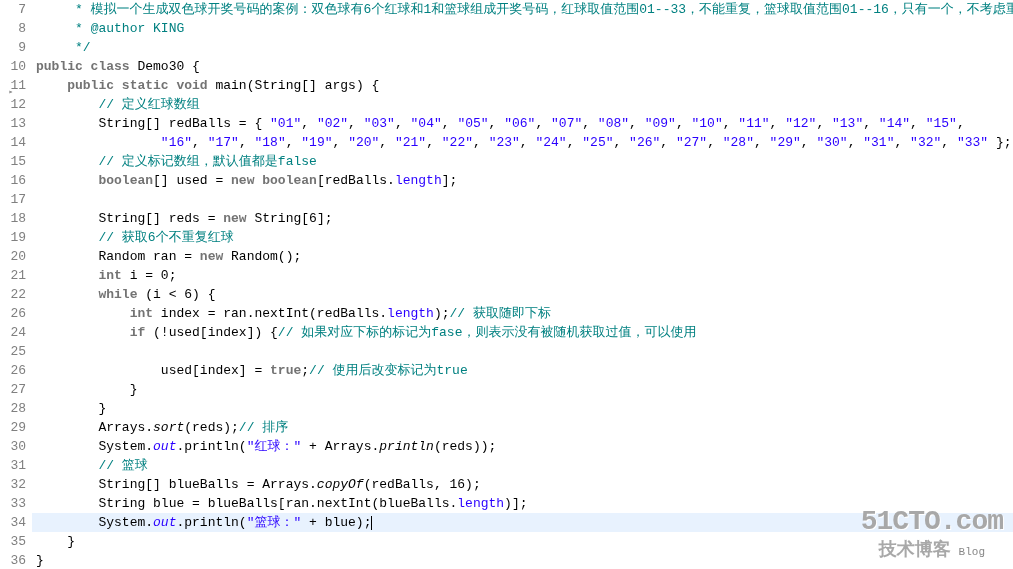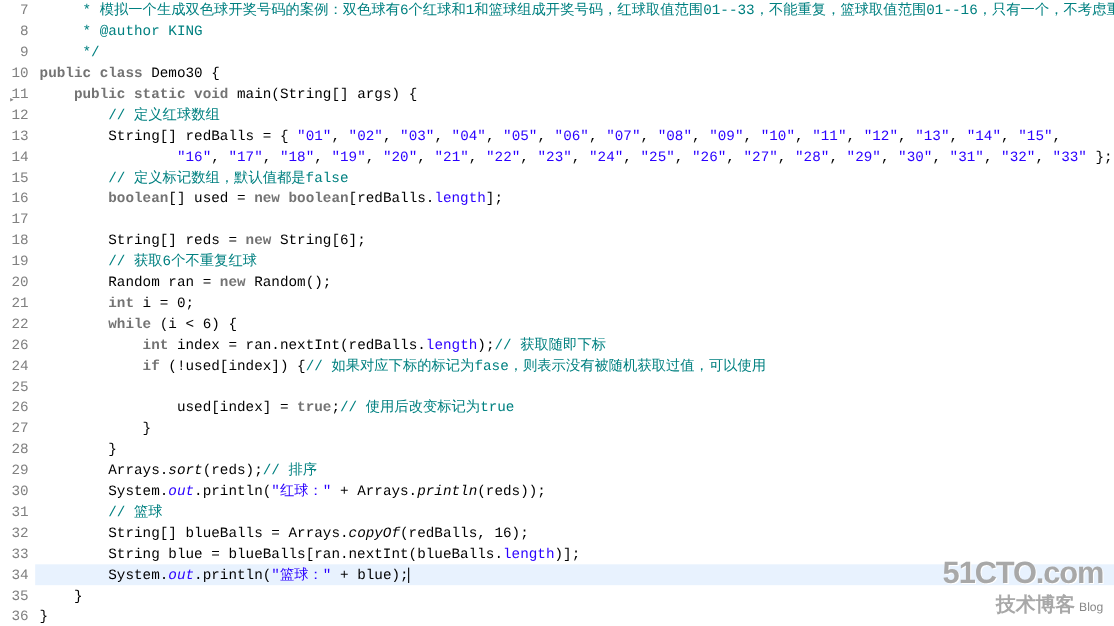--- a/index.html
+++ b/index.html
@@ -44,23 +44,23 @@
     }
     .c-comment { color: #008080; }
     .c-keyword { color: #737373; font-weight: bold; }
     .c-string { color: #2a00ff; }
     .c-static { font-style: italic; text-align: right; }
     .c-method { font-style: italic; }
     .watermark {
       position: absolute;
       right: 10px;
       bottom: 8px;
-      text-align: right;
+      text-align: center;
       color: #a8a8a8;
-      font-family: Liberation Sans, sans-serif;
+      font-family: Liberation Mono, monospace;
       pointer-events: none;
       margin-top: 28px;
     }
     .watermark .big {
       font-size: 28px;
       font-weight: bold;
       letter-spacing: -1px;
       text-shadow: 1px 1px 0 #fff;
     }
     .watermark .small {

